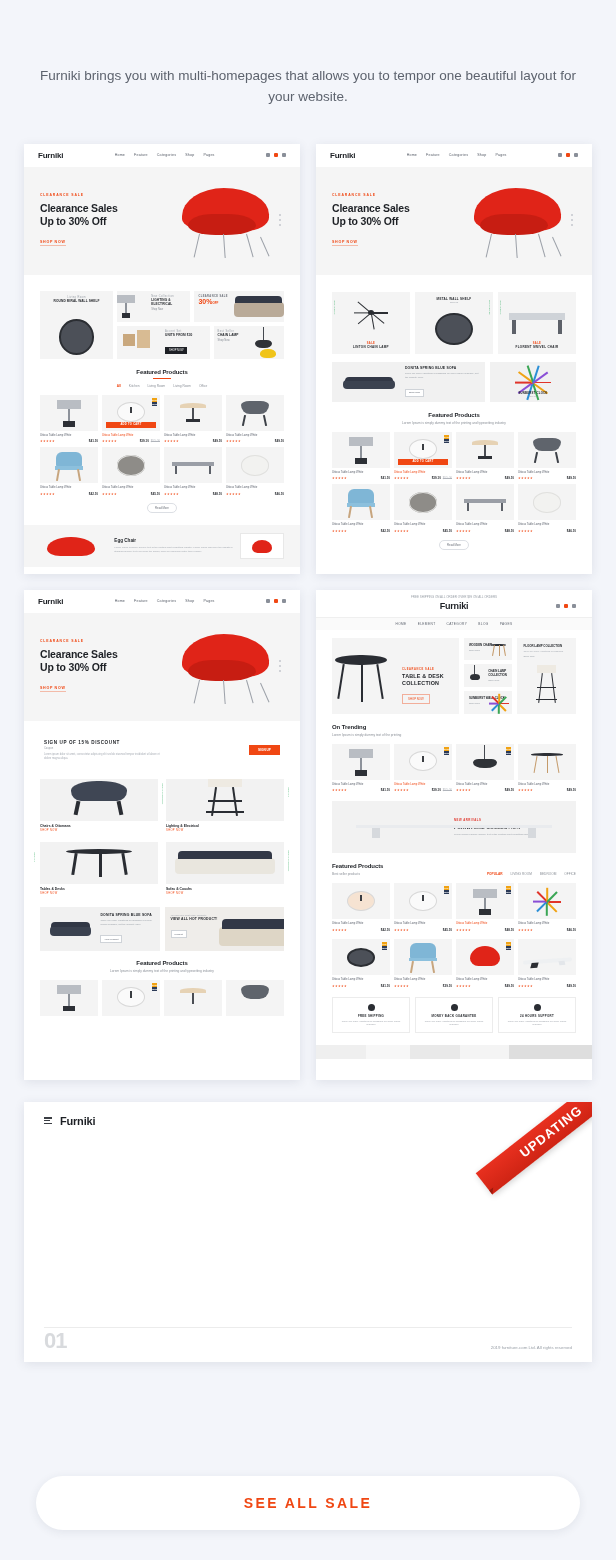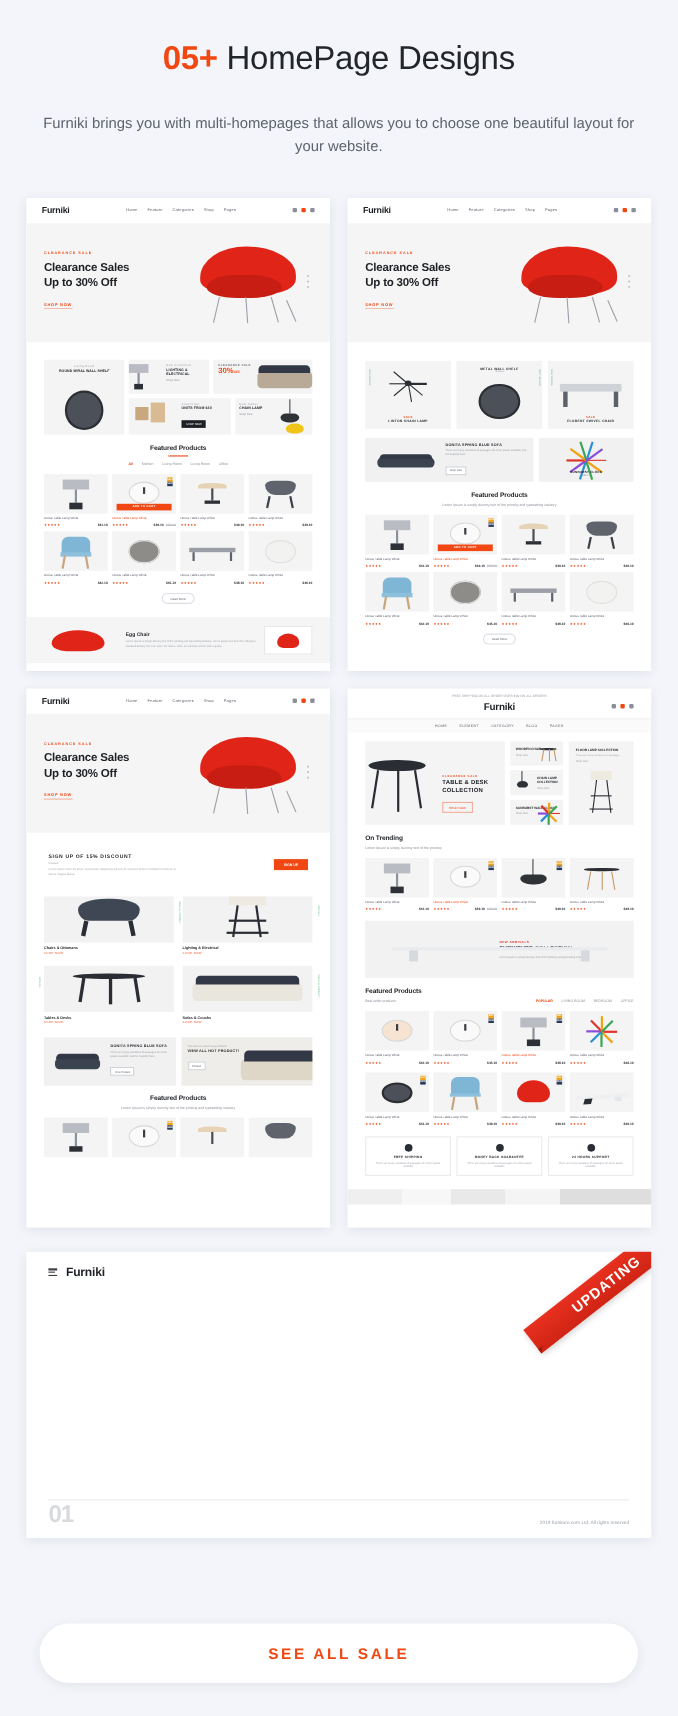--- a/index.html
+++ b/index.html
@@ -284,24 +284,21 @@
     border-radius: 28px; padding: 19px 0; text-align: center;
     font-size: 14px; font-weight: 700; letter-spacing: 2.4px; color: #f04713;
     box-shadow: 0 2px 10px rgba(40,50,80,0.09); cursor: pointer;
     font-family: "Liberation Sans", sans-serif;
   }
 </style>
 </head>
 <body>
 
 <div class="page-head">
-  <div class="page-title">
-    <span class="accent">05+</span><span> HomePage Designs</span>
-  </div>
-  <p class="page-sub">Furniki brings you with multi-homepages that allows you to choose one beautiful layout for your website.</p>
+  <p class="page-sub">Furniki brings you with multi-homepages that allows you to tempor one beautiful layout for your website.</p>
 </div>
 
 <div class="demos">
 
   <div class="demo-card tall">
     <div class="mini-top">
       <div class="mini-logo">Furniki</div>
       <div class="mini-nav">
         <span>Home</span>
         <span>Feature</span>

